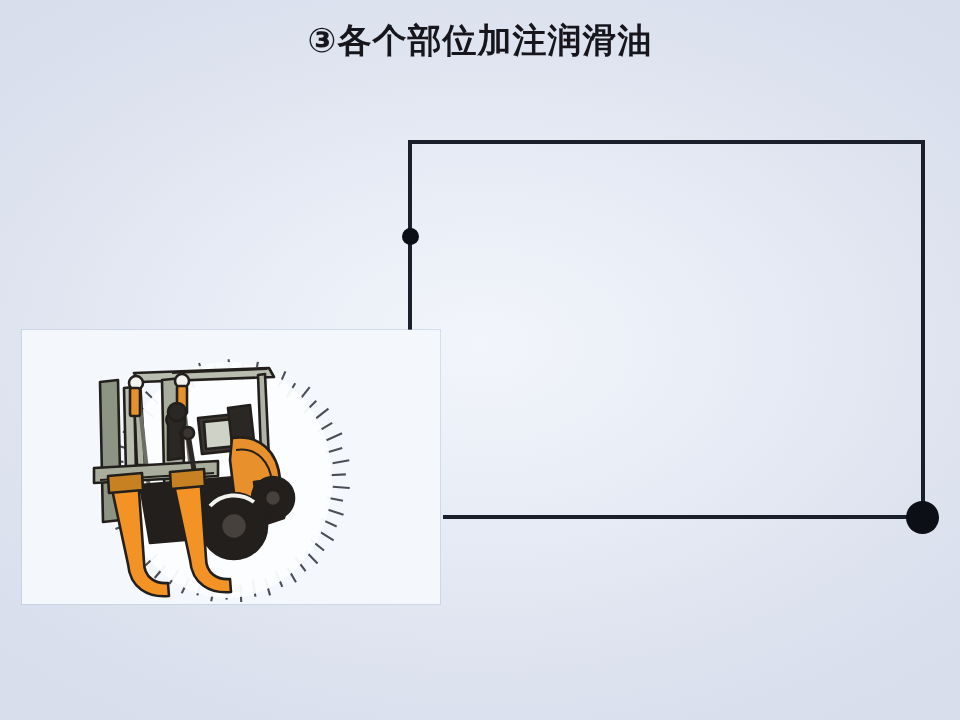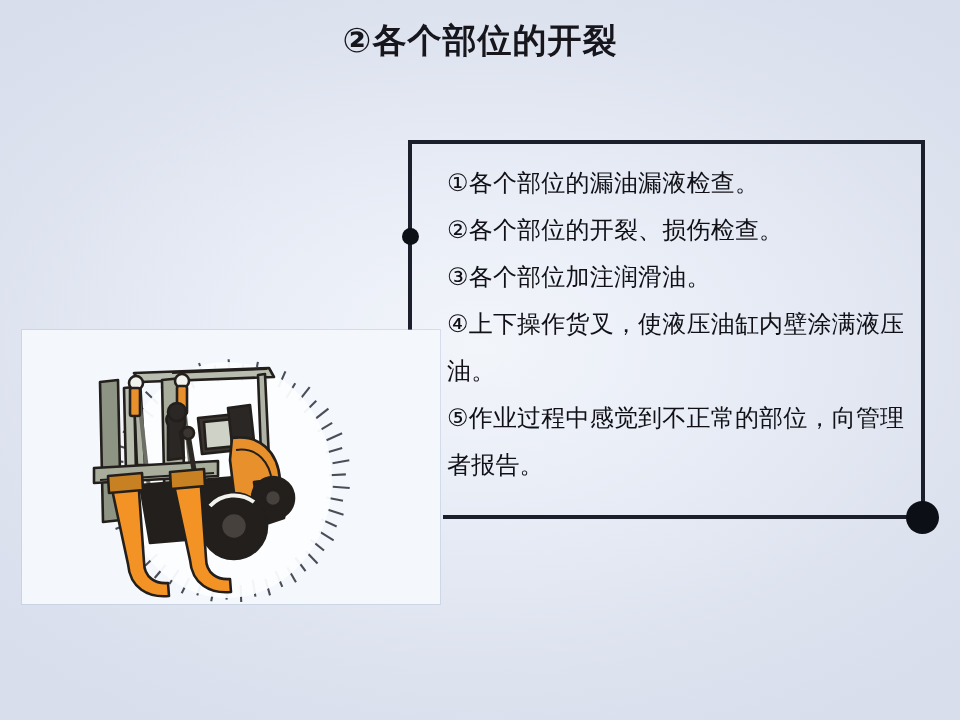--- a/index.html
+++ b/index.html
@@ -129,38 +129,31 @@
     display: block;
     width: 418px;
     height: 274px;
   }
 </style>
 </head>
 <body>
 
 <div id="slide">
 
-  <div id="slide-title">②各个部位的开裂</div>
+  <div id="slide-title">③各个部位加注润滑油</div>
 
   <div id="callout-frame">
     <div class="frame-line" id="frame-top"></div>
     <div class="frame-line" id="frame-right"></div>
     <div class="frame-line" id="frame-bottom"></div>
     <div class="frame-line" id="frame-left"></div>
     <div class="frame-dot" id="dot-small"></div>
     <div class="frame-dot" id="dot-large"></div>
   </div>
 
-  <div id="callout-text">
-    <div class="line">①各个部位的漏油漏液检查。</div>
-    <div class="line">②各个部位的开裂、损伤检查。</div>
-    <div class="line">③各个部位加注润滑油。</div>
-    <div class="line">④上下操作货叉，使液压油缸内壁涂满液压油。</div>
-    <div class="line">⑤作业过程中感觉到不正常的部位，向管理者报告。</div>
-  </div>
 
   <div id="forklift-figure">
     <svg viewBox="0 0 418 274" xmlns="http://www.w3.org/2000/svg">
       <defs>
         <g id="hatch-tick">
           <rect x="-1" y="0" width="2.1" height="17" fill="#4a4d57"></rect>
         </g>
       </defs>
 
       <rect x="0" y="0" width="418" height="274" fill="#f4f8fd"></rect>

